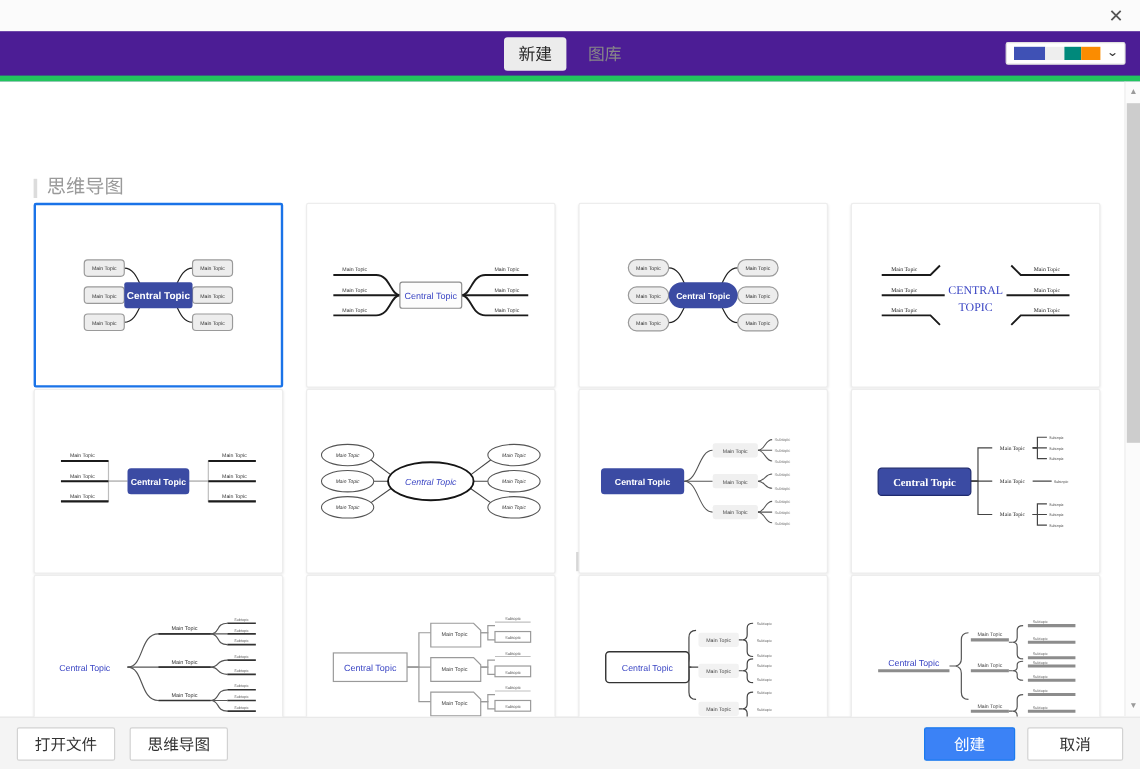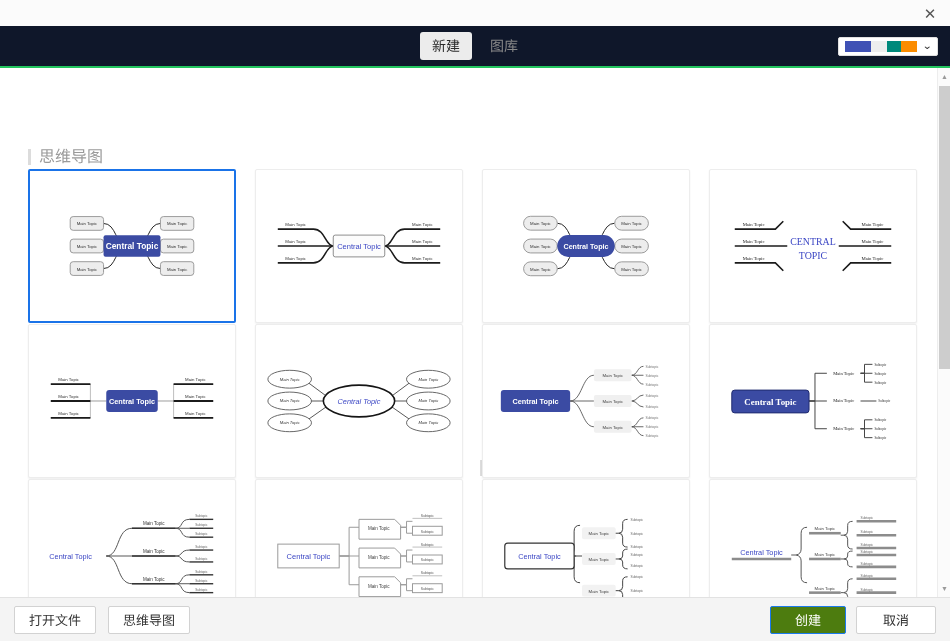--- a/index.html
+++ b/index.html
@@ -27,22 +27,22 @@
   .close-btn {
     width: 40px; height: 26px;
     display: flex; align-items: center; justify-content: center;
     color: #555; font-size: 15px; line-height: 1;
     cursor: pointer;
   }
 
   
   .toolbar {
     height: 42px; flex: 0 0 42px;
-    background: #0f172a;
-    border-bottom: 2px solid #22c55e;
+    background: #4c1d95;
+    border-bottom: 5px solid #22c55e;
     display: flex; align-items: center;
     position: relative;
   }
   .tabs {
     position: absolute; left: 0; right: 0;
     display: flex; justify-content: center; gap: 6px;
   }
   .tab {
     font-size: 14px; color: #888;
     padding: 4px 12px; border-radius: 3px;
@@ -134,21 +134,21 @@
   .footer-right { margin-left: auto; display: flex; gap: 10px; }
   .btn {
     min-width: 80px; height: 28px;
     font-size: 13px; border-radius: 2px;
     border: 1px solid #d2d2d2; background: #fff; color: #333;
     display: inline-flex; align-items: center; justify-content: center;
     padding: 0 14px; cursor: pointer;
     font-family: "Liberation Sans", "DejaVu Sans", sans-serif;
   }
   .btn.primary {
-    background: #4d7c0f; border-color: #1a7aee; color: #fff;
+    background: #3b82f6; border-color: #1a7aee; color: #fff;
     min-width: 76px;
   }
 
   
   .tp  { font-family: "Liberation Sans","DejaVu Sans",sans-serif; }
   .tps { font-family: "Liberation Serif","DejaVu Serif",serif; }
 </style>
 </head>
 <body>
 

